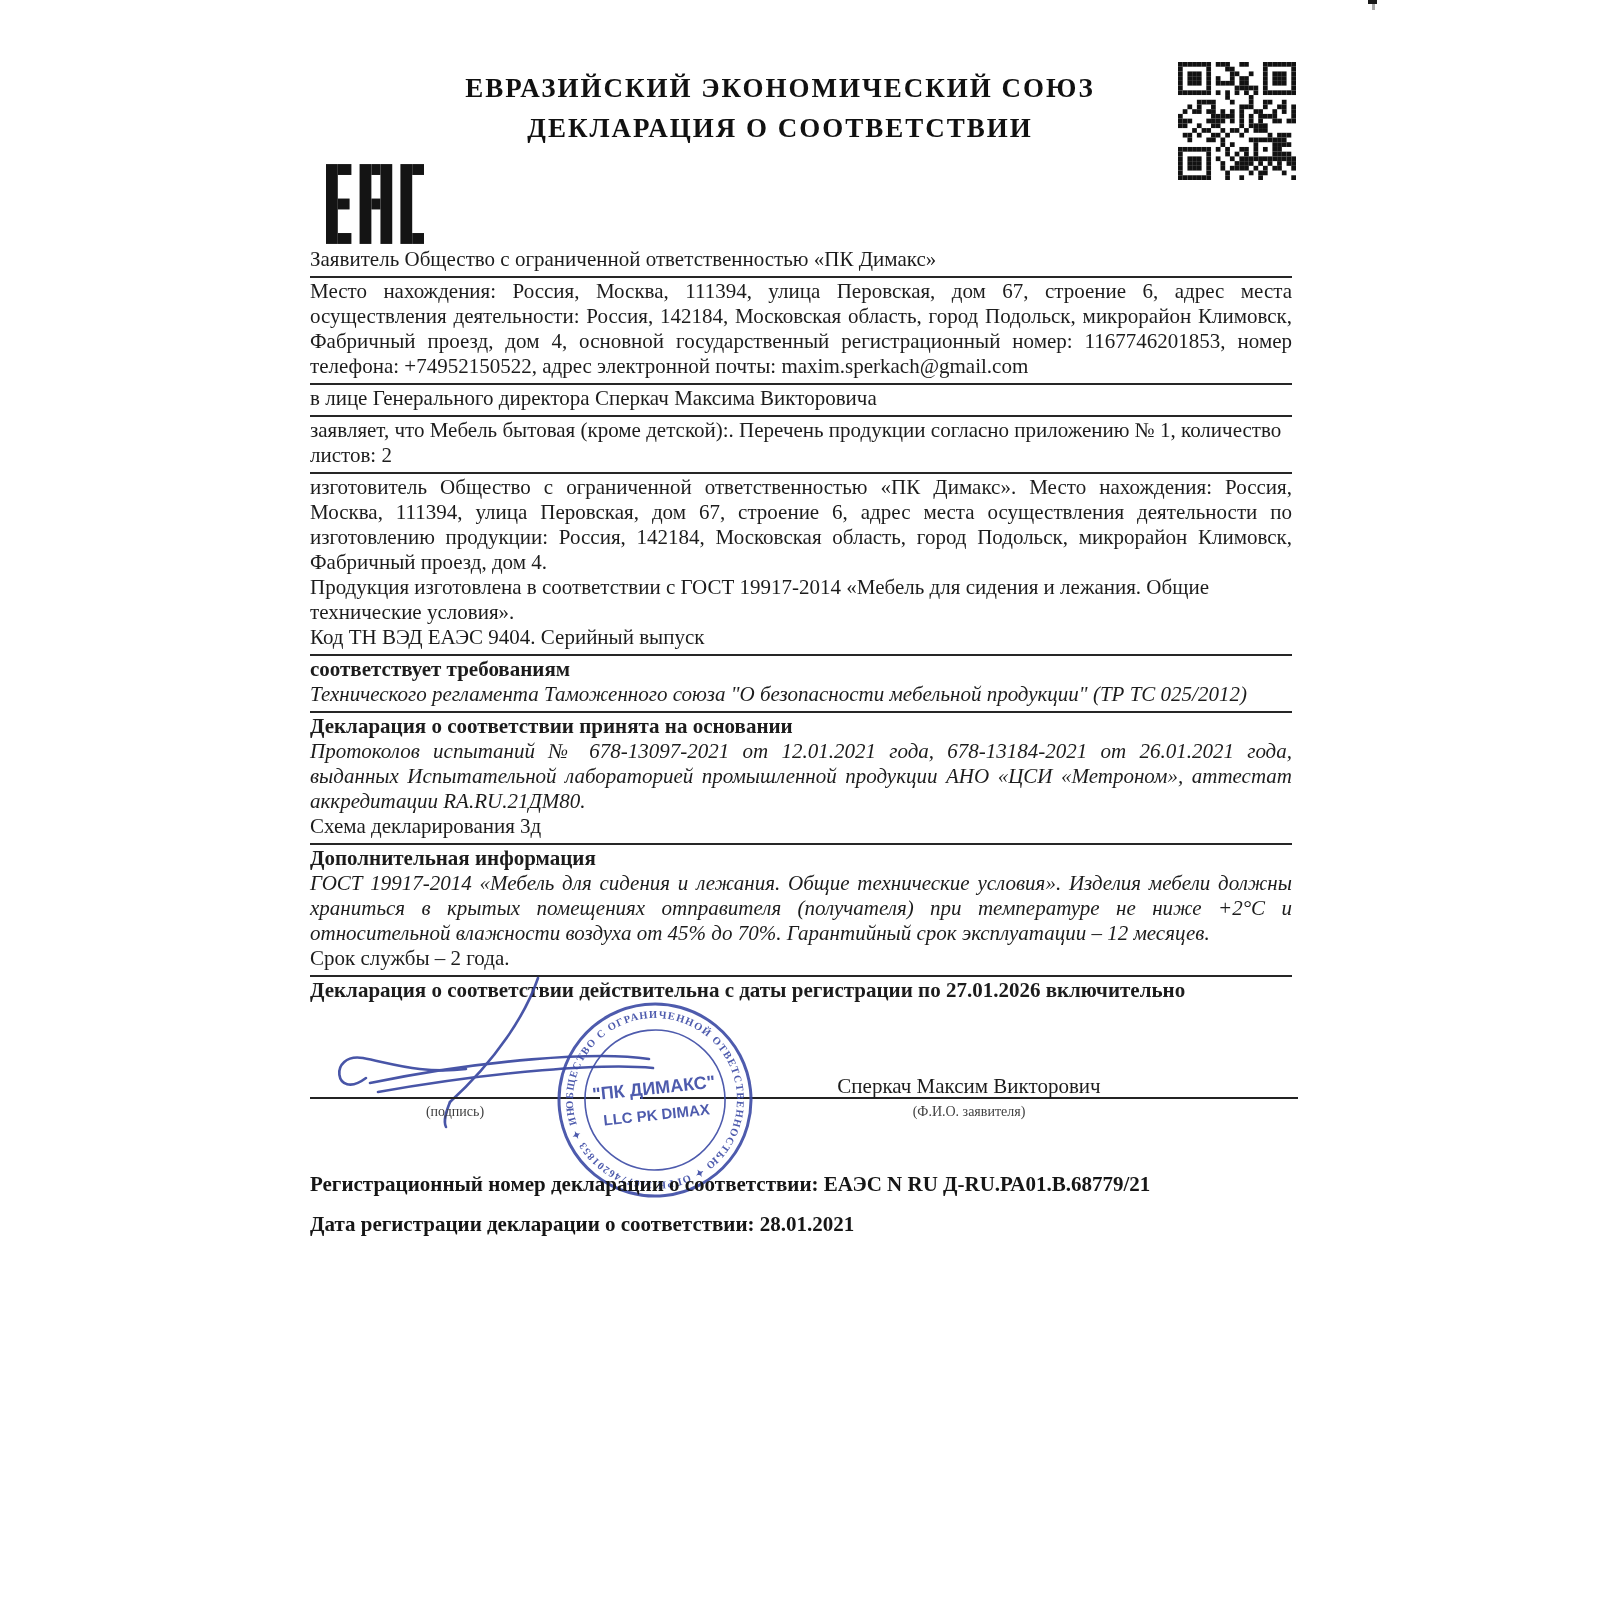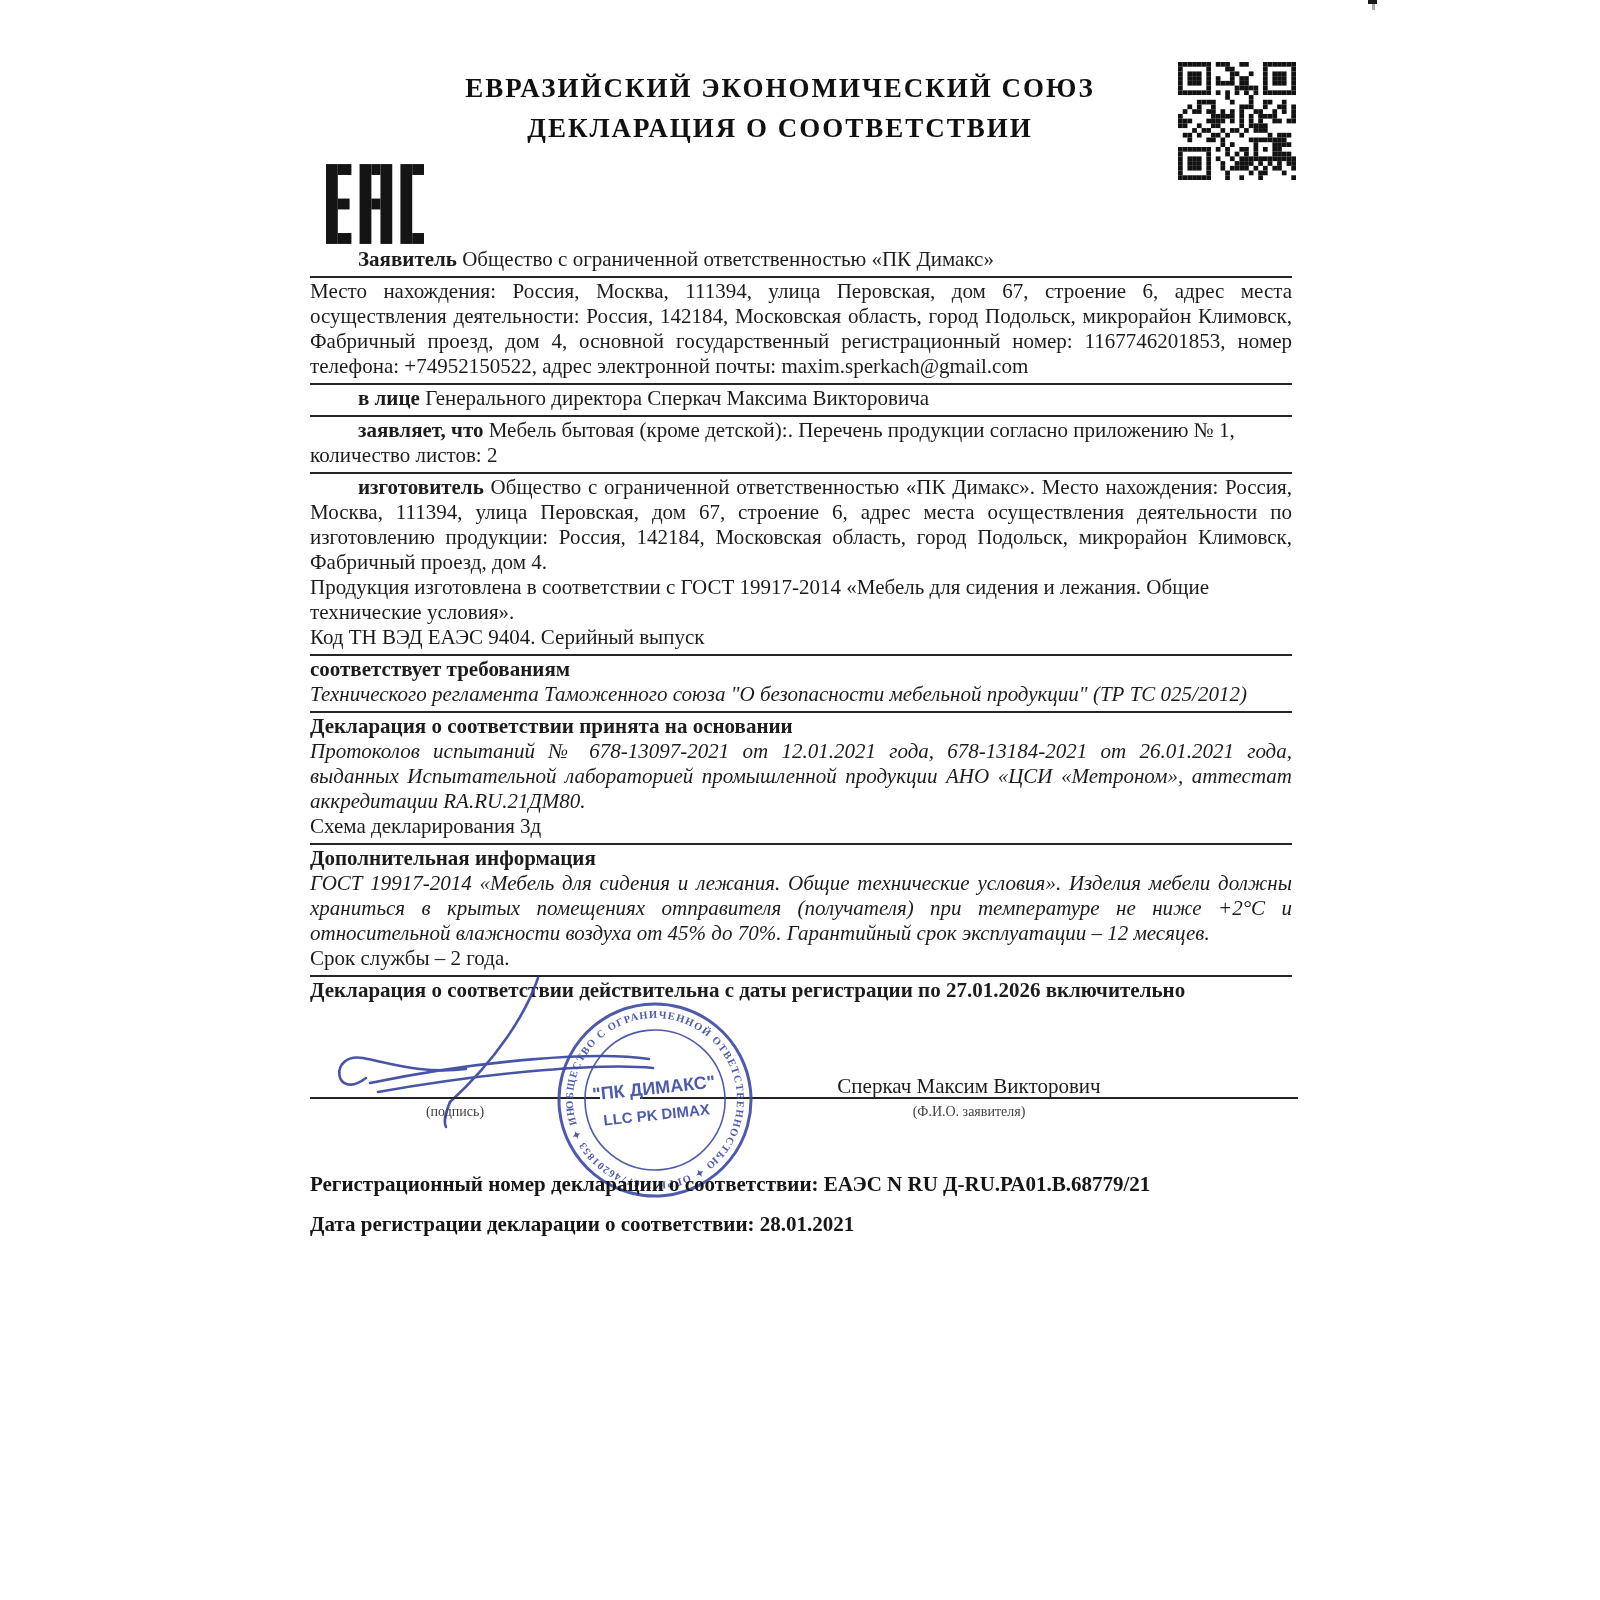--- a/index.html
+++ b/index.html
@@ -14,21 +14,21 @@
   .qr { position:absolute; left:1178px; top:62px; }
   .corner-mark { position:absolute; left:1366px; top:0px; }
 
   
   .content { position:absolute; left:310px; top:246px; width:982px; font-size:21px; line-height:25px; }
   .content p { margin:0; }
   .sec { border-bottom:2px solid #262626; padding:1px 0 4px; }
   .sec.nb { border-bottom:none; }
   .j { text-align:justify; }
   .gap { margin-top:6px;font-style:italic; }
-  b.lbl { font-weight:bold;margin-left:48px; }
+  b.lbl { font-weight:normal; }
   .bold-line { font-weight:bold; }
 
   
   .sig-line { position:absolute; height:2px; background:#232323; }
   .sig-line.left  { left:310px; top:1097px; width:290px; }
   .sig-line.right { left:640px; top:1097px; width:658px; }
   .caption { position:absolute; font-size:14px; color:#404040; text-align:center; }
   .caption.podpis { left:310px; top:1104px; width:290px; }
   .caption.fio    { left:640px; top:1104px; width:658px; }
   .signatory { position:absolute; left:640px; top:1074px; width:658px; text-align:center; font-size:21px; }

